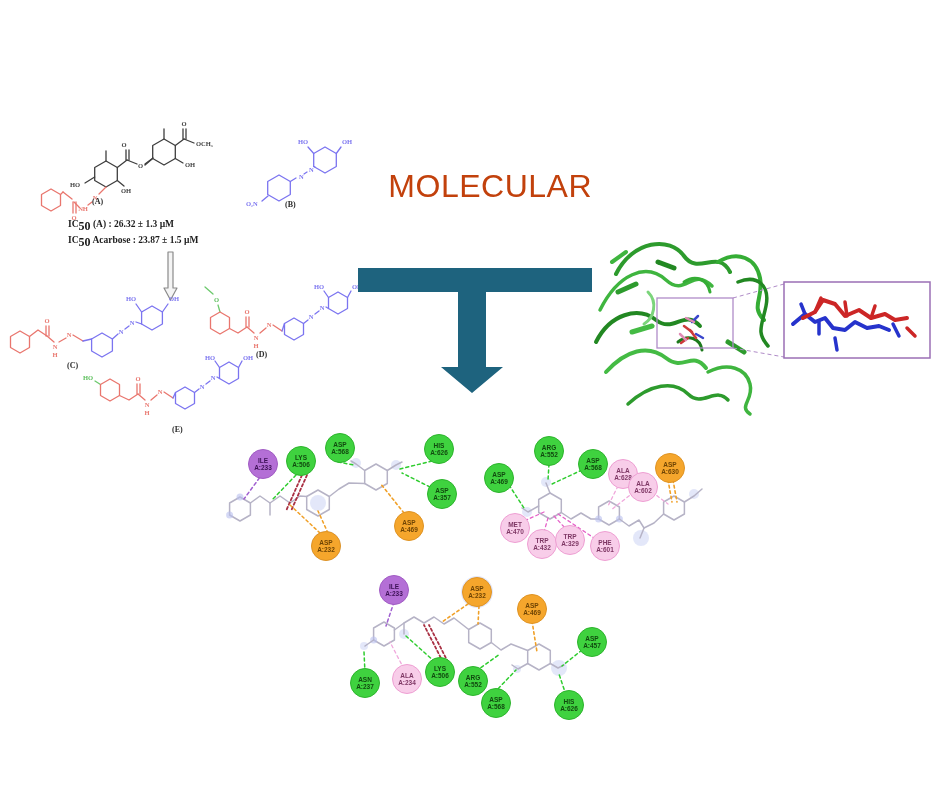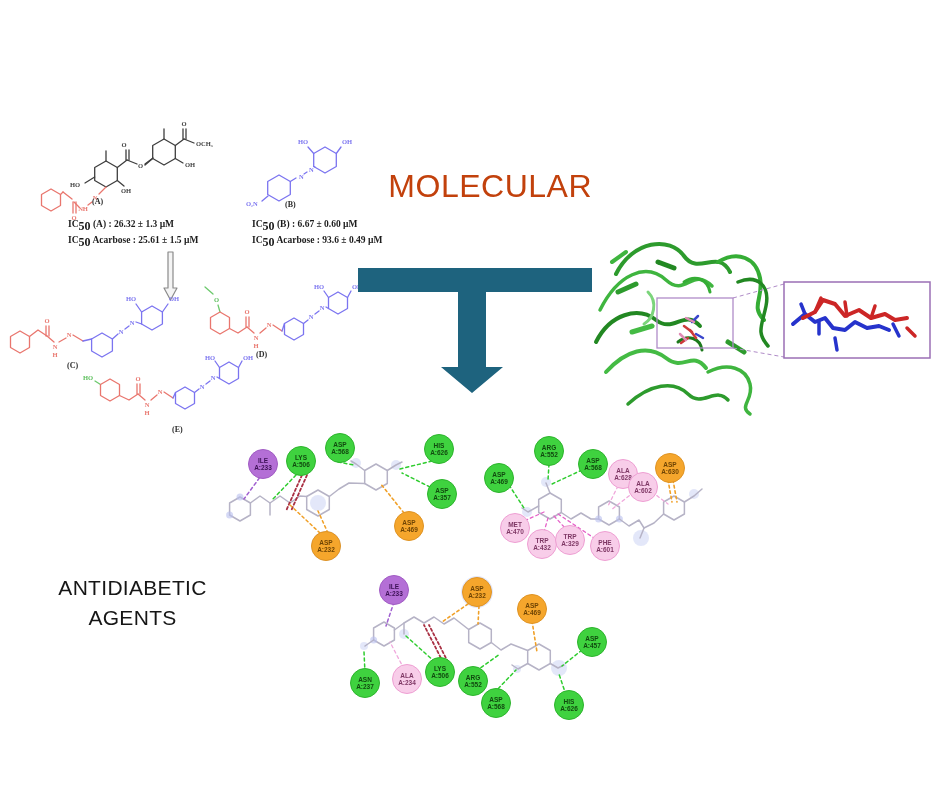--- a/index.html
+++ b/index.html
@@ -82,44 +82,40 @@
       <line class="rd" x1="48" y1="90" x2="48" y2="101"></line>
     <text class="at trd" x="46" y="108" text-anchor="middle">O</text>
     <line class="rd" x1="44" y1="87" x2="35" y2="80"></line>
     <polygon class="rd" points="23,77 32.5,82.5 32.5,93.5 23,99 13.5,93.5 13.5,82.5"></polygon>
     <line class="rd" x1="32.5" y1="82.5" x2="35" y2="80"></line>
     <text class="clab" x="64" y="92">(A)</text>
   </svg>
 
   <div class="abs ic50" style="left:68px;top:217px">
     <div><span>IC</span><sub>50</sub><span> (A) : 26.32 ± 1.3  µM</span></div>
-    <div><span>IC</span><sub>50</sub><span> Acarbose : 25.61 ± 1.5  µM</span></div>
+    <div><span>IC</span><sub>50</sub><span> Acarbose : 23.87 ± 1.5  µM</span></div>
   </div>
 
   <svg class="abs struct" style="left:243px;top:130px" width="120" height="100" viewBox="0 0 120 100">
     <text class="at tblu" x="3" y="76">O₂N</text>
     <line class="blu" x1="19" y1="71" x2="25" y2="66"></line>
     <polygon class="blu" points="36,45 47.3,51.5 47.3,64.5 36,71 24.7,64.5 24.7,51.5"></polygon>
     <line class="blu" x1="47.3" y1="51.5" x2="53" y2="48"></line>
     <text class="at tblu" x="56" y="49">N</text>
     <line class="blu" x1="61" y1="44" x2="64" y2="42"></line>
     <text class="at tblu" x="66" y="42">N</text>
     <line class="blu" x1="72" y1="37" x2="70.7" y2="36.5"></line>
     <polygon class="blu" points="82,17 93.3,23.5 93.3,36.5 82,43 70.7,36.5 70.7,23.5"></polygon>
     <line class="blu" x1="70.7" y1="23.5" x2="65" y2="17"></line>
     <text class="at tblu" x="55" y="14">HO</text>
     <line class="blu" x1="93.3" y1="23.5" x2="98" y2="17"></line>
     <text class="at tblu" x="99" y="14">OH</text>
     <text class="clab" x="42" y="77">(B)</text>
   </svg>
 
-  <div class="abs ic50" style="left:252px;top:217px">
-    <div><span>IC</span><sub>50</sub><span> (B) : 6.67 ± 0.60  µM</span></div>
-    <div><span>IC</span><sub>50</sub><span> Acarbose : 93.6 ± 0.49  µM</span></div>
-  </div>
 
   <svg class="abs" style="left:160px;top:250px" width="22" height="54" viewBox="0 0 22 54">
     <path d="M8,2 h5 v36 h4 l-6.5,12 -6.5,-12 h4 z" fill="#f4f4f4" stroke="#8a8a8a" stroke-width="1.2" stroke-linejoin="round"></path>
   </svg>
 
   <svg class="abs struct" style="left:5px;top:290px" width="235" height="82" viewBox="0 0 235 82">
     <polygon class="rd" points="15,41 24.5,46.5 24.5,57.5 15,63 5.5,57.5 5.5,46.5"></polygon>
     <polyline class="rd" points="24.5,46.5 33,40 42,46"></polyline>
     <line class="rd" x1="41" y1="46" x2="41" y2="36"></line>
       <line class="rd" x1="44" y1="46" x2="44" y2="36"></line>
@@ -245,24 +241,20 @@
     <line x1="145" y1="126" x2="196" y2="135" stroke="#b08cc8" stroke-width="1" stroke-dasharray="4 3"></line>
     <rect x="196" y="60" width="146" height="76" fill="#ffffff" stroke="#9b6fb5" stroke-width="1.5"></rect>
     <g fill="none" stroke-linecap="round" stroke-linejoin="round">
       <path d="M205,102 l12,-10 10,8 10,-4 8,10 12,2 10,-8 12,6 12,-2 10,4" stroke="#2633cc" stroke-width="4"></path>
       <path d="M217,92 l-4,-10 M247,116 l2,12 M305,102 l6,12 M231,100 l0,12" stroke="#2633cc" stroke-width="3.5"></path>
       <path d="M215,96 l12,-6 8,-12 12,4 10,12 14,-6 12,8 14,-4 10,6 12,-2" stroke="#cc2626" stroke-width="4"></path>
       <path d="M227,90 l6,-14 M259,94 l-2,-14 M319,106 l8,8 M283,96 l4,-12" stroke="#cc2626" stroke-width="3.5"></path>
     </g>
   </svg>
 
-  <div class="abs agents" style="left:40px;top:573px;width:185px">
-    <div>ANTIDIABETIC</div>
-    <div>AGENTS</div>
-  </div>
 
   <div class="diag" style="left:228px;top:425px;width:255px;height:155px">
     <svg width="255" height="155" viewBox="0 0 255 155">
       <circle class="halo" cx="73" cy="36" r="13"></circle>
         <circle class="halo" cx="98" cy="121" r="15"></circle>
       <circle class="halo" cx="90" cy="78" r="8"></circle>
         <circle class="halo" cx="128" cy="38" r="5"></circle>
         <circle class="halo" cx="168" cy="40" r="5"></circle>
       <g>
         <polygon class="mol" points="12,72 22.4,78 22.4,90 12,96 1.6,90 1.6,78"></polygon>

